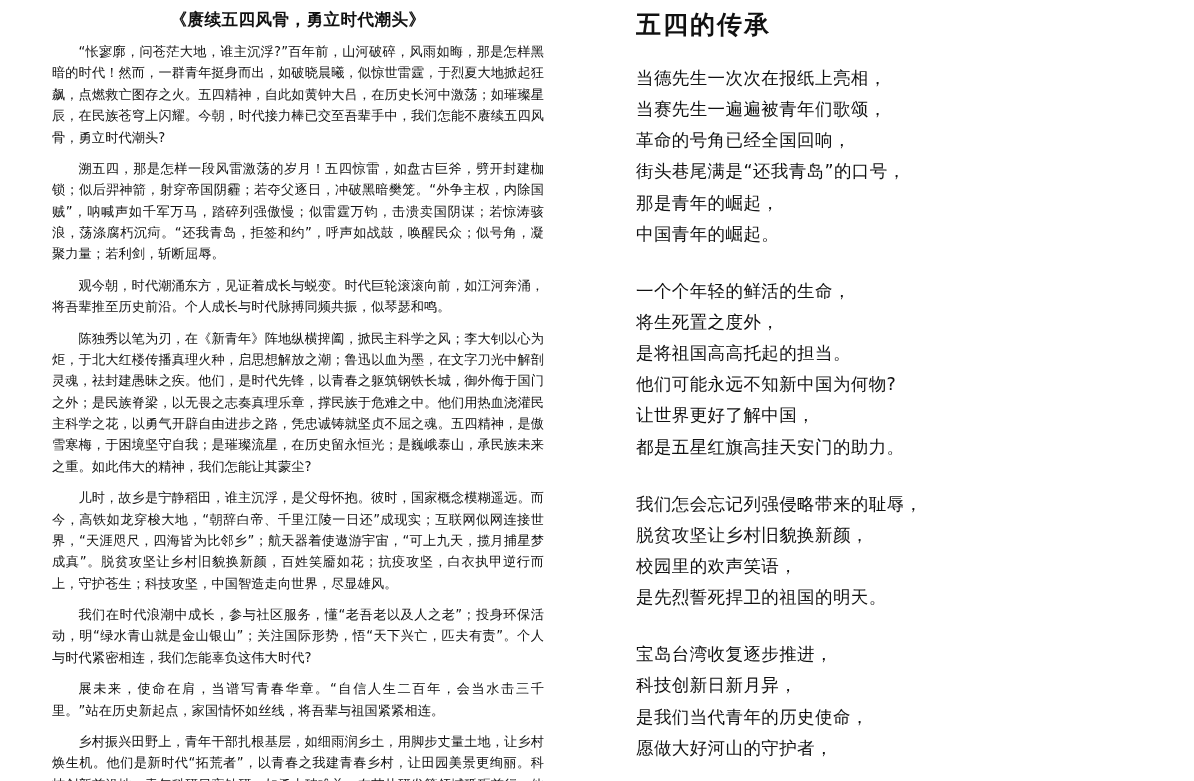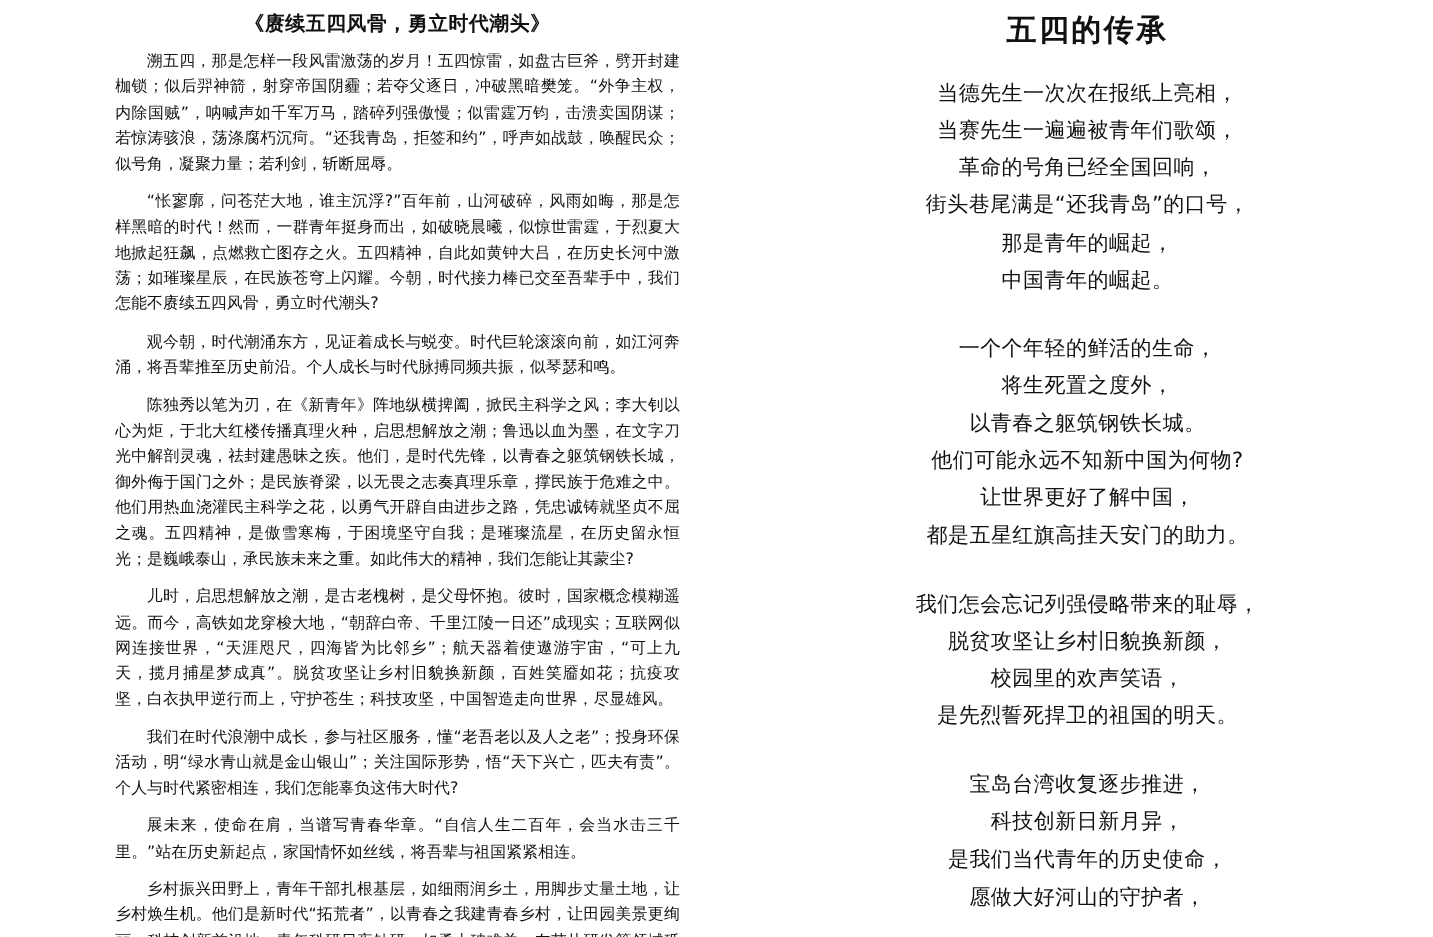--- a/index.html
+++ b/index.html
@@ -19,21 +19,20 @@
     width: 1194px;
     height: 781px;
     display: flex;
     box-sizing: border-box;
   }
   
   .left-col {
     width: 596px;
     box-sizing: border-box;
     padding: 6px 52px 0 52px;
-    margin-left: 44px;
   }
   .essay-title {
     text-align: center;
     font-size: 16.5px;
     font-weight: bold;
     letter-spacing: 0.5px;
     margin: 2px 0 10px 0;
     line-height: 1.4;
   }
   .essay-para {
@@ -43,21 +42,20 @@
     text-justify: inter-character;
     text-indent: 2em;
     margin: 0 0 10px 0;
     letter-spacing: 0.1px;
   }
   
   .right-col {
     width: 598px;
     box-sizing: border-box;
     padding: 4px 40px 0 40px;
-    text-align: center;
   }
   .poem-title {
     font-size: 25px;
     font-weight: bold;
     letter-spacing: 2px;
     margin: 4px 0 22px 0;
   }
   .poem-stanza {
     margin: 0 0 26px 0;
   }
@@ -67,46 +65,46 @@
     letter-spacing: 0.4px;
   }
 </style>
 </head>
 <body>
 
 <div class="page">
 
   <div class="left-col">
     <div class="essay-title">《赓续五四风骨，勇立时代潮头》</div>
+    <p class="essay-para">“怅寥廓，问苍茫大地，谁主沉浮?”百年前，山河破碎，风雨如晦，那是怎样黑暗的时代！然而，一群青年挺身而出，如破晓晨曦，似惊世雷霆，于烈夏大地掀起狂飙，点燃救亡图存之火。五四精神，自此如黄钟大吕，在历史长河中激荡；如璀璨星辰，在民族苍穹上闪耀。今朝，时代接力棒已交至吾辈手中，我们怎能不赓续五四风骨，勇立时代潮头?</p>
     <p class="essay-para">溯五四，那是怎样一段风雷激荡的岁月！五四惊雷，如盘古巨斧，劈开封建枷锁；似后羿神箭，射穿帝国阴霾；若夺父逐日，冲破黑暗樊笼。“外争主权，内除国贼”，呐喊声如千军万马，踏碎列强傲慢；似雷霆万钧，击溃卖国阴谋；若惊涛骇浪，荡涤腐朽沉疴。“还我青岛，拒签和约”，呼声如战鼓，唤醒民众；似号角，凝聚力量；若利剑，斩断屈辱。</p>
-    <p class="essay-para">“怅寥廓，问苍茫大地，谁主沉浮?”百年前，山河破碎，风雨如晦，那是怎样黑暗的时代！然而，一群青年挺身而出，如破晓晨曦，似惊世雷霆，于烈夏大地掀起狂飙，点燃救亡图存之火。五四精神，自此如黄钟大吕，在历史长河中激荡；如璀璨星辰，在民族苍穹上闪耀。今朝，时代接力棒已交至吾辈手中，我们怎能不赓续五四风骨，勇立时代潮头?</p>
     <p class="essay-para">观今朝，时代潮涌东方，见证着成长与蜕变。时代巨轮滚滚向前，如江河奔涌，将吾辈推至历史前沿。个人成长与时代脉搏同频共振，似琴瑟和鸣。</p>
     <p class="essay-para">陈独秀以笔为刃，在《新青年》阵地纵横捭阖，掀民主科学之风；李大钊以心为炬，于北大红楼传播真理火种，启思想解放之潮；鲁迅以血为墨，在文字刀光中解剖灵魂，祛封建愚昧之疾。他们，是时代先锋，以青春之躯筑钢铁长城，御外侮于国门之外；是民族脊梁，以无畏之志奏真理乐章，撑民族于危难之中。他们用热血浇灌民主科学之花，以勇气开辟自由进步之路，凭忠诚铸就坚贞不屈之魂。五四精神，是傲雪寒梅，于困境坚守自我；是璀璨流星，在历史留永恒光；是巍峨泰山，承民族未来之重。如此伟大的精神，我们怎能让其蒙尘?</p>
-    <p class="essay-para">儿时，启思想解放之潮，是古老槐树，是父母怀抱。彼时，国家概念模糊遥远。而今，高铁如龙穿梭大地，“朝辞白帝、千里江陵一日还”成现实；互联网似网连接世界，“天涯咫尺，四海皆为比邻乡”；航天器着使遨游宇宙，“可上九天，揽月捕星梦成真”。脱贫攻坚让乡村旧貌换新颜，百姓笑靥如花；抗疫攻坚，白衣执甲逆行而上，守护苍生；科技攻坚，中国智造走向世界，尽显雄风。</p>
+    <p class="essay-para">儿时，故乡是宁静稻田，谁主沉浮，是父母怀抱。彼时，国家概念模糊遥远。而今，高铁如龙穿梭大地，“朝辞白帝、千里江陵一日还”成现实；互联网似网连接世界，“天涯咫尺，四海皆为比邻乡”；航天器着使遨游宇宙，“可上九天，揽月捕星梦成真”。脱贫攻坚让乡村旧貌换新颜，百姓笑靥如花；抗疫攻坚，白衣执甲逆行而上，守护苍生；科技攻坚，中国智造走向世界，尽显雄风。</p>
     <p class="essay-para">我们在时代浪潮中成长，参与社区服务，懂“老吾老以及人之老”；投身环保活动，明“绿水青山就是金山银山”；关注国际形势，悟“天下兴亡，匹夫有责”。个人与时代紧密相连，我们怎能辜负这伟大时代?</p>
     <p class="essay-para">展未来，使命在肩，当谱写青春华章。“自信人生二百年，会当水击三千里。”站在历史新起点，家国情怀如丝线，将吾辈与祖国紧紧相连。</p>
     <p class="essay-para">乡村振兴田野上，青年干部扎根基层，如细雨润乡土，用脚步丈量土地，让乡村焕生机。他们是新时代“拓荒者”，以青春之我建青春乡村，让田园美景更绚丽。科技创新前沿地，青年科研日夜钻研，如勇士破难关，在芯片研发等领域砥砺前行。他们是新时代“弄潮儿”，以智慧之我创智慧未来，让科技奇迹不断现。国际交流大舞台，青年学子传播文化，如使者架桥梁，增进相互了解。他们是新时代使者”，以开放之我架友谊桥梁，让世界更好了解中国。</p>
   </div>
 
   <div class="right-col">
     <div class="poem-title">五四的传承</div>
 
     <div class="poem-stanza">
       <div class="poem-line">当德先生一次次在报纸上亮相，</div>
       <div class="poem-line">当赛先生一遍遍被青年们歌颂，</div>
       <div class="poem-line">革命的号角已经全国回响，</div>
       <div class="poem-line">街头巷尾满是“还我青岛”的口号，</div>
       <div class="poem-line">那是青年的崛起，</div>
       <div class="poem-line">中国青年的崛起。</div>
     </div>
 
     <div class="poem-stanza">
       <div class="poem-line">一个个年轻的鲜活的生命，</div>
       <div class="poem-line">将生死置之度外，</div>
-      <div class="poem-line">以青春之躯筑钢铁长城。</div>
+      <div class="poem-line">是将祖国高高托起的担当。</div>
       <div class="poem-line">他们可能永远不知新中国为何物?</div>
       <div class="poem-line">让世界更好了解中国，</div>
       <div class="poem-line">都是五星红旗高挂天安门的助力。</div>
     </div>
 
     <div class="poem-stanza">
       <div class="poem-line">我们怎会忘记列强侵略带来的耻辱，</div>
       <div class="poem-line">脱贫攻坚让乡村旧貌换新颜，</div>
       <div class="poem-line">校园里的欢声笑语，</div>
       <div class="poem-line">是先烈誓死捍卫的祖国的明天。</div>

